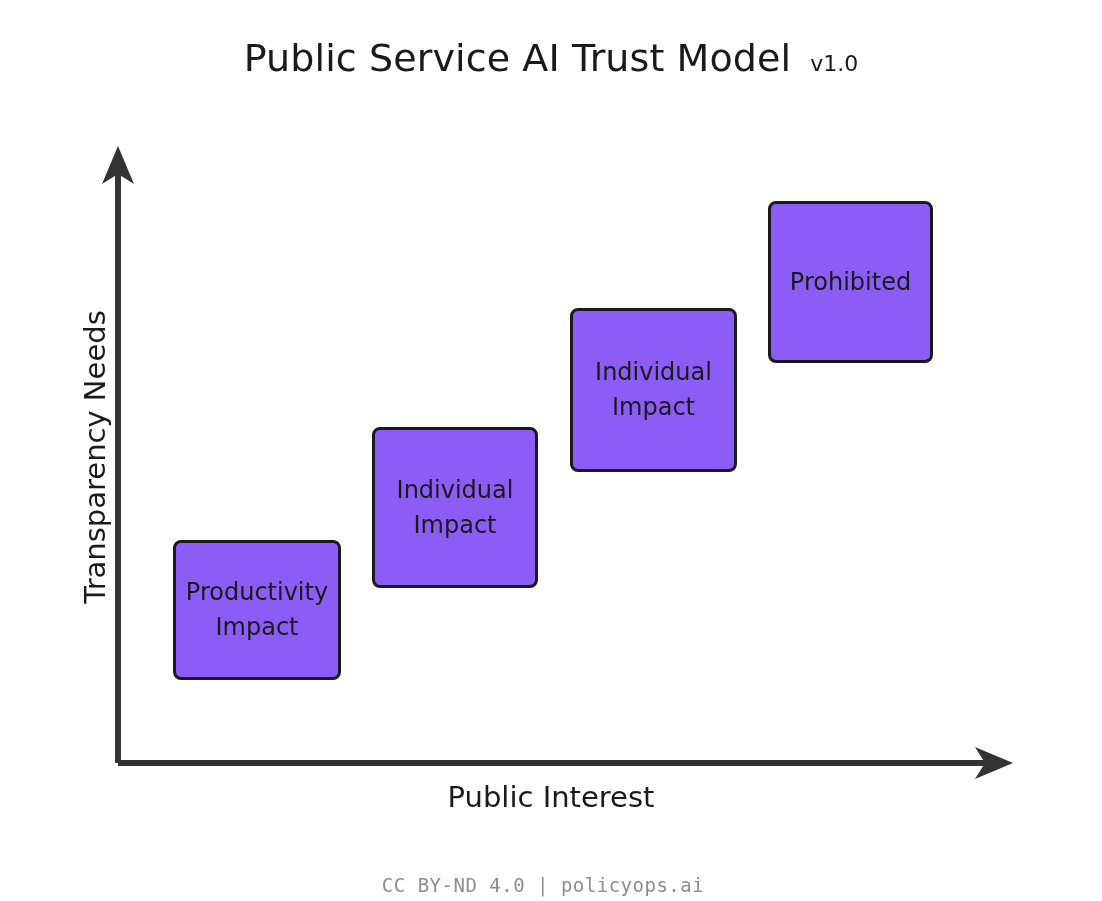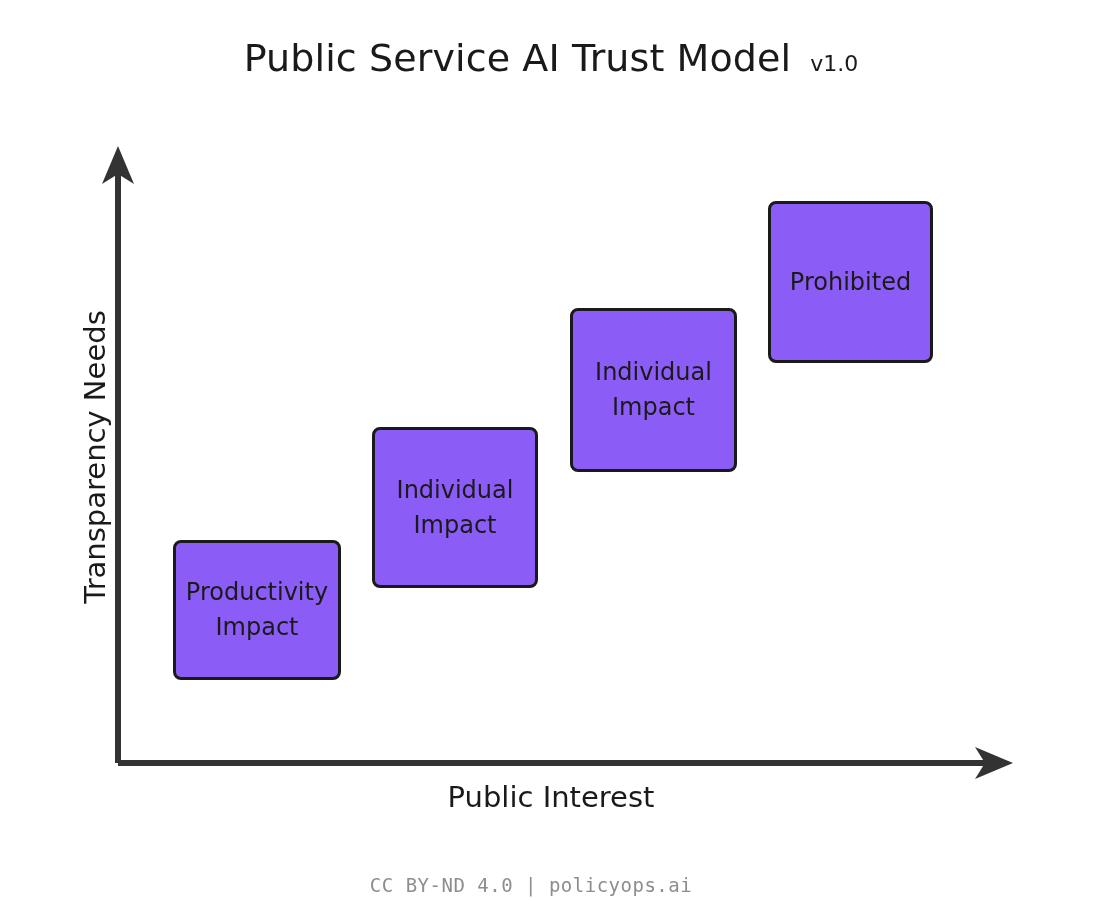--- a/index.html
+++ b/index.html
@@ -89,21 +89,21 @@
   .stage-label {
     font-size: 24px;
     line-height: 1.45;
     color: #1a1a1a;
     padding: 0 6px;
   }
 
   
   #footer {
     position: absolute;
-    left: 0;
+    left: 12px;
     top: 874px;
     width: 1062px;
     text-align: center;
     font-family: "DejaVu Sans Mono", monospace;
     font-size: 19px;
     color: #8d8d8d;
     letter-spacing: 0.5px;
     white-space: nowrap;
   }
 </style>

